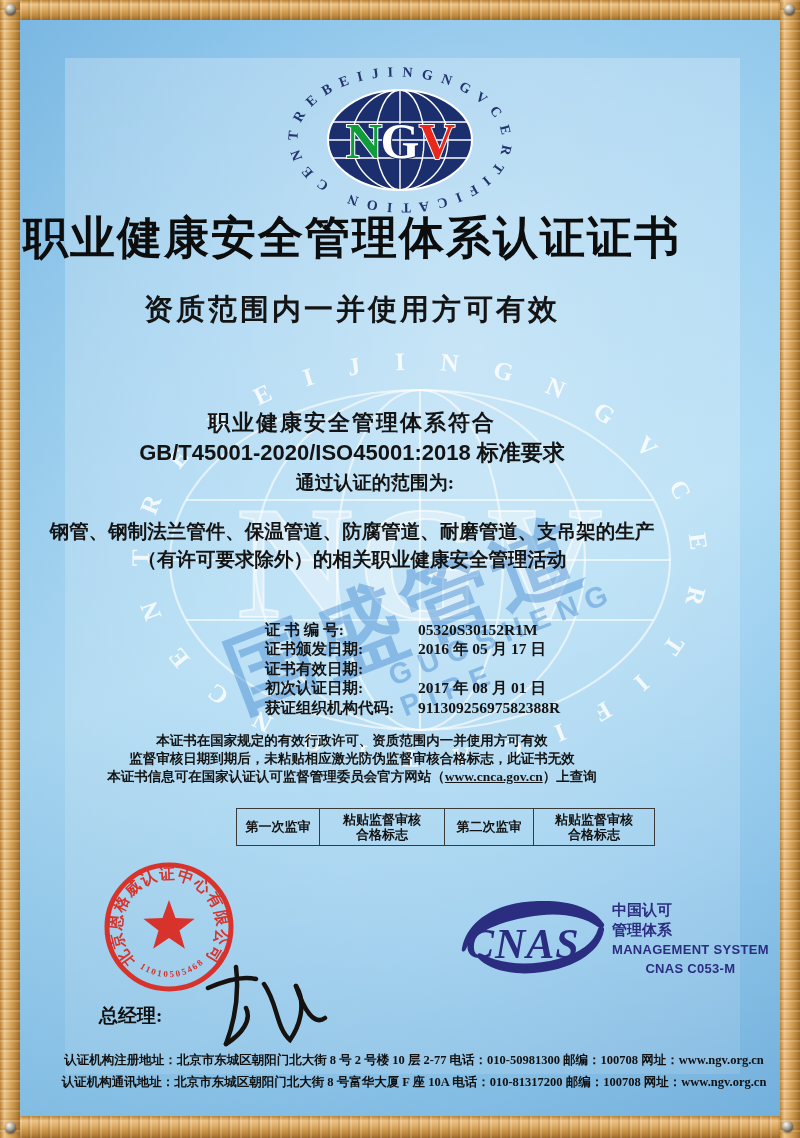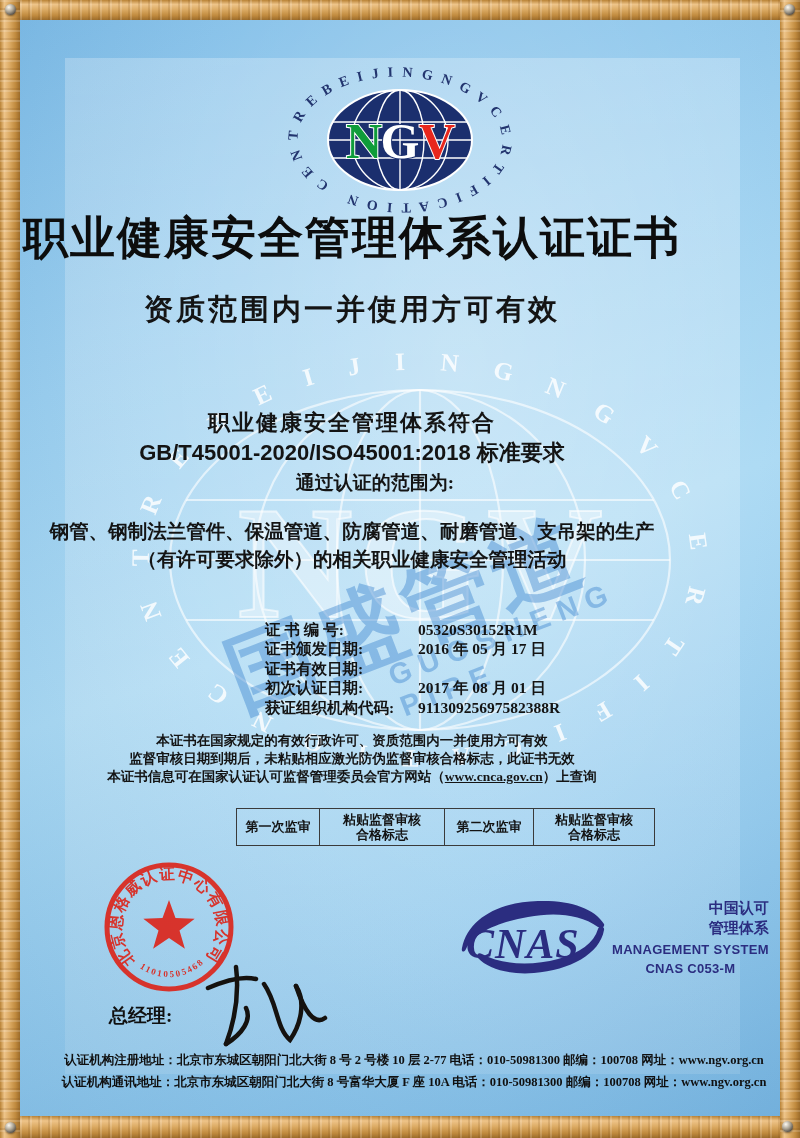--- a/index.html
+++ b/index.html
@@ -53,25 +53,25 @@
   .notes{top:712px;font-size:13.5px;line-height:18px;z-index:3;}
   .ulink{text-decoration:underline;}
 
   .audit{left:183px;top:788px;width:417px;height:36px;display:flex;z-index:3;
     border:1px solid #3a3a3a;margin-left:33px;}
   .acell{border-right:1px solid #3a3a3a;display:flex;align-items:center;justify-content:center;
     text-align:center;font-size:13px;font-weight:bold;color:#141414;line-height:15.5px;white-space:pre-line;}
   .acell:last-child{border-right:none;}
   .ac1{width:82px;} .ac2{width:124px;} .ac3{width:88px;} .ac4{width:120px;}
 
-  .manager{left:89px;top:983px;font-size:19px;font-weight:bold;color:#101010;z-index:4;}
+  .manager{left:79px;top:983px;font-size:19px;font-weight:bold;color:#101010;z-index:4;}
 
   .cnas-text{left:592px;top:880px;color:#2b2d80;z-index:3;font-weight:bold;
     font-family:"Liberation Sans","DejaVu Sans",sans-serif;}
-  .cnas-cn{font-size:15px;line-height:20px;font-family:Liberation Mono, monospace;text-align:right;}
+  .cnas-cn{font-size:15px;line-height:20px;font-family:Liberation Serif, serif;}
   .cnas-en{font-size:13px;line-height:19px;letter-spacing:.3px;text-align:center;}
 
   .footer{left:14px;width:760px;text-align:center;font-size:12.5px;font-weight:bold;color:#101010;z-index:3;}
   .f1{top:1032px;} .f2{top:1054px;}
 
   
   .gs-stamp{left:205px;top:528px;width:480px;z-index:2;transform:rotate(-21deg);
     color:rgba(55,128,205,.42);font-weight:bold;pointer-events:none;}
   .gs-cn{font-size:88px;letter-spacing:6px;line-height:92px;}
   .gs-en{font-size:29px;letter-spacing:9px;padding-left:150px;margin-top:-10px;
@@ -226,21 +226,21 @@
       <text x="8" y="62" font-size="42" font-weight="bold" font-style="italic" font-family="Liberation Serif, DejaVu Serif, serif" letter-spacing="1" fill="#2b2d80">CNAS</text>
     </svg>
     <div class="abs cnas-text">
       <div class="cnas-cn">中国认可</div>
       <div class="cnas-cn">管理体系</div>
       <div class="cnas-en">MANAGEMENT SYSTEM</div>
       <div class="cnas-en">CNAS C053-M</div>
     </div>
 
     <div class="abs footer f1">认证机构注册地址：北京市东城区朝阳门北大街 8 号 2 号楼 10 层 2-77 电话：010-50981300 邮编：100708 网址：www.ngv.org.cn</div>
-    <div class="abs footer f2">认证机构通讯地址：北京市东城区朝阳门北大街 8 号富华大厦 F 座 10A 电话：010-50981300 邮编：100708 网址：www.ngv.org.cn</div>
+    <div class="abs footer f2">认证机构通讯地址：北京市东城区朝阳门北大街 8 号富华大厦 F 座 10A 电话：010-81317200 邮编：100708 网址：www.ngv.org.cn</div>
   </div>
 
   <div class="frame h top"></div>
   <div class="frame h bottom"></div>
   <div class="frame v left"></div>
   <div class="frame v right"></div>
   <div class="pin" style="left:5px;top:4px;"></div>
   <div class="pin" style="left:784px;top:4px;"></div>
   <div class="pin" style="left:5px;top:1122px;"></div>
   <div class="pin" style="left:782px;top:1121px;"></div>

